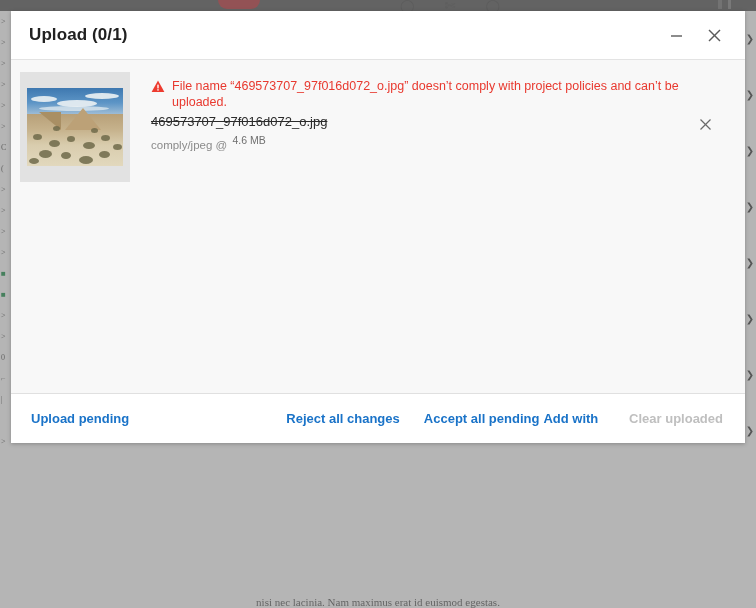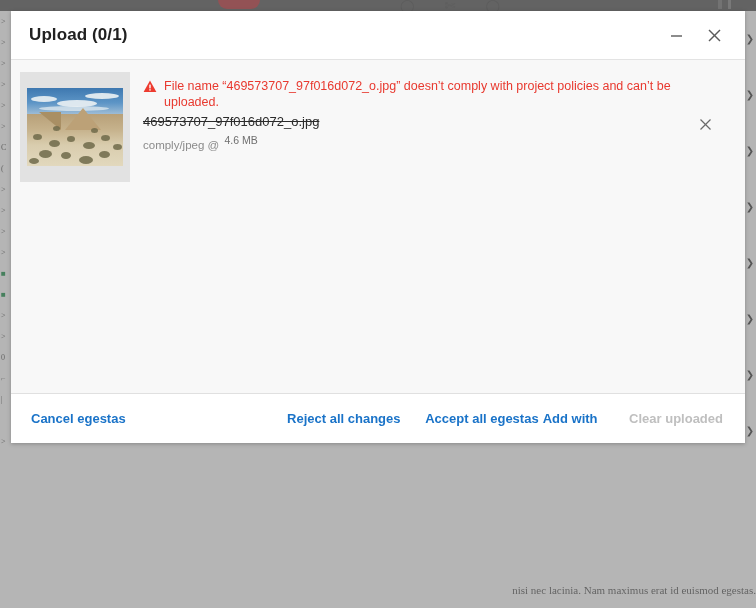--- a/index.html
+++ b/index.html
@@ -93,23 +93,23 @@
     font-size: 10px;
     color: #2d2d2d;
     line-height: 56px;
     overflow: hidden;
     text-align: center;
   }
 
   .bg-bottom-text {
     position: absolute;
     left: 0; right: 0;
-    bottom: 12px;
+    bottom: 0;
     height: 14px;
-    text-align: right;
+    text-align: center;
     font-family: "Liberation Serif", serif;
     font-size: 11px;
     color: #4b4b4b;
     white-space: nowrap;
     overflow: hidden;
     line-height: 17px;
   }
 
   
   .scrim {
@@ -233,20 +233,21 @@
     position: absolute;
     background: #6e6a4a;
     border-radius: 50%;
     opacity: 0.85;
   }
 
   .file-info {
     flex: 1;
     padding-top: 6px;
     min-width: 0;
+    margin-left: 8px;
   }
   .error-line {
     display: flex;
     align-items: flex-start;
     gap: 7px;
     margin-bottom: 3px;
   }
   .warn-icon { margin-top: 2px; flex-shrink: 0; }
   .error-text {
     color: #e8392f;
@@ -441,24 +442,24 @@
         <svg width="17" height="17" viewBox="0 0 17 17">
           <line x1="3.5" y1="3.5" x2="13.5" y2="13.5" stroke="#6a6a6a" stroke-width="1.3"></line>
           <line x1="13.5" y1="3.5" x2="3.5" y2="13.5" stroke="#6a6a6a" stroke-width="1.3"></line>
         </svg>
       </button>
 
     </div>
   </div>
 
   <div class="dialog-footer">
-    <button class="footer-btn">Cancel egestas</button>
+    <button class="footer-btn">Upload pending</button>
     <div class="fspacer-1"></div>
     <button class="footer-btn">Reject all changes</button>
     <div class="fspacer-2"></div>
-    <button class="footer-btn">Accept all egestas</button>
+    <button class="footer-btn">Accept all pending</button>
     <div class="fspacer-3"></div>
     <button class="footer-btn">Add with</button>
     <div class="fspacer-4"></div>
     <button class="footer-btn disabled" disabled="">Clear uploaded</button>
   </div>
 
 </div>
 
 </body></html>

